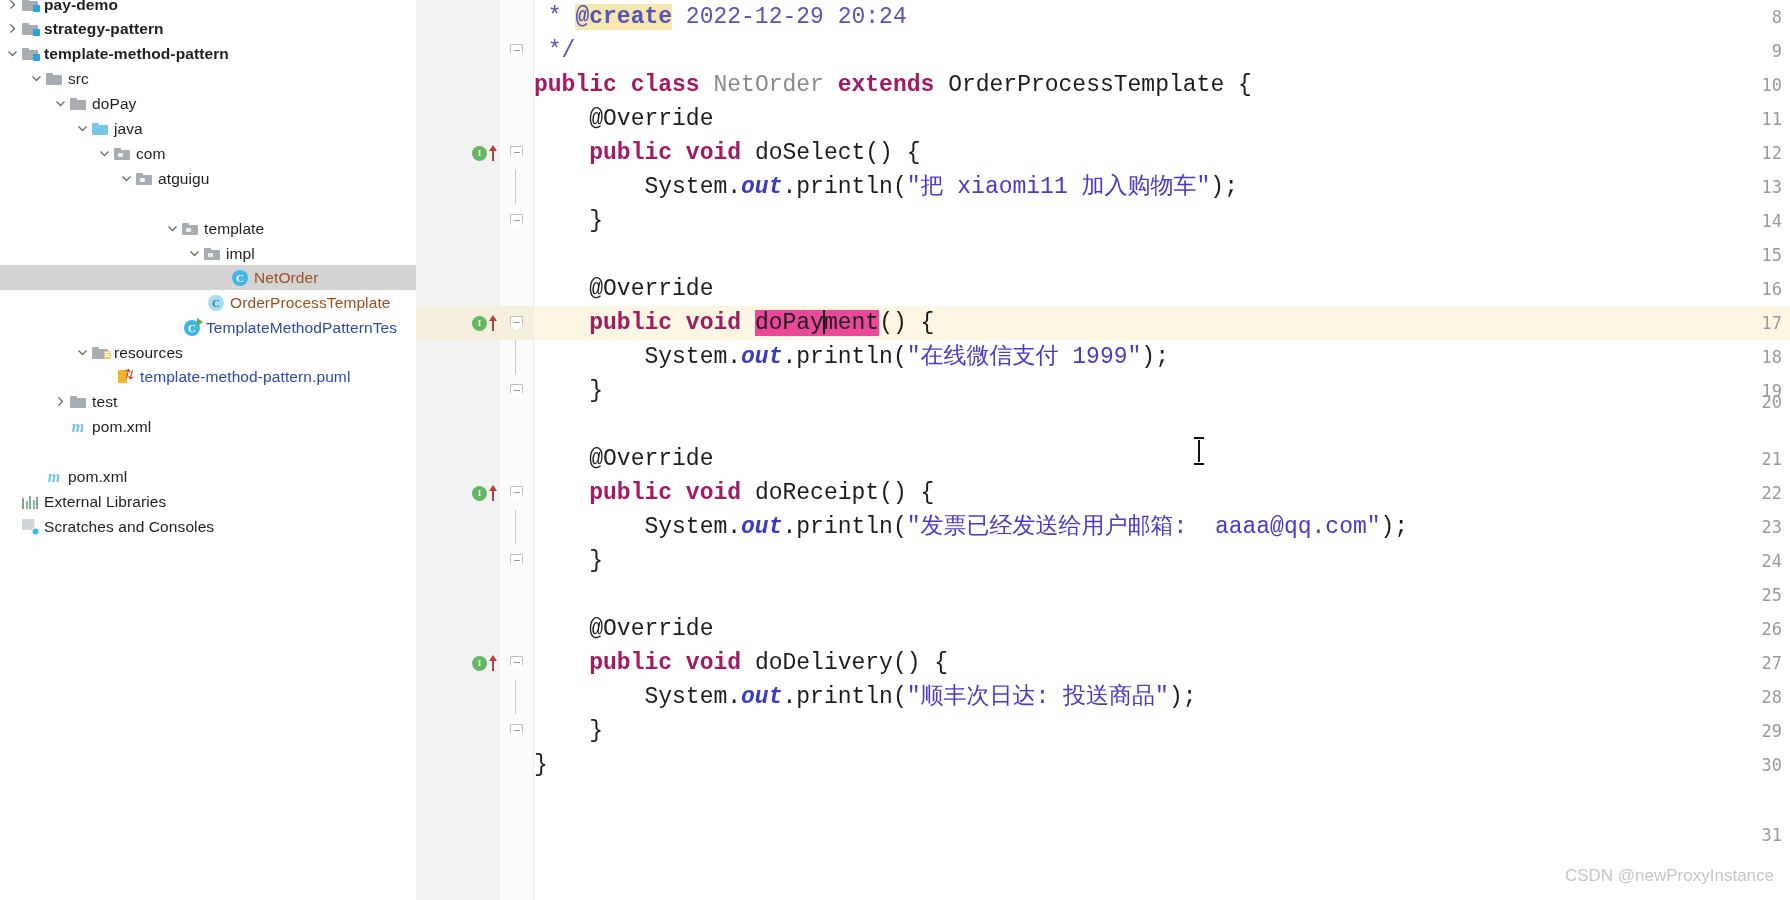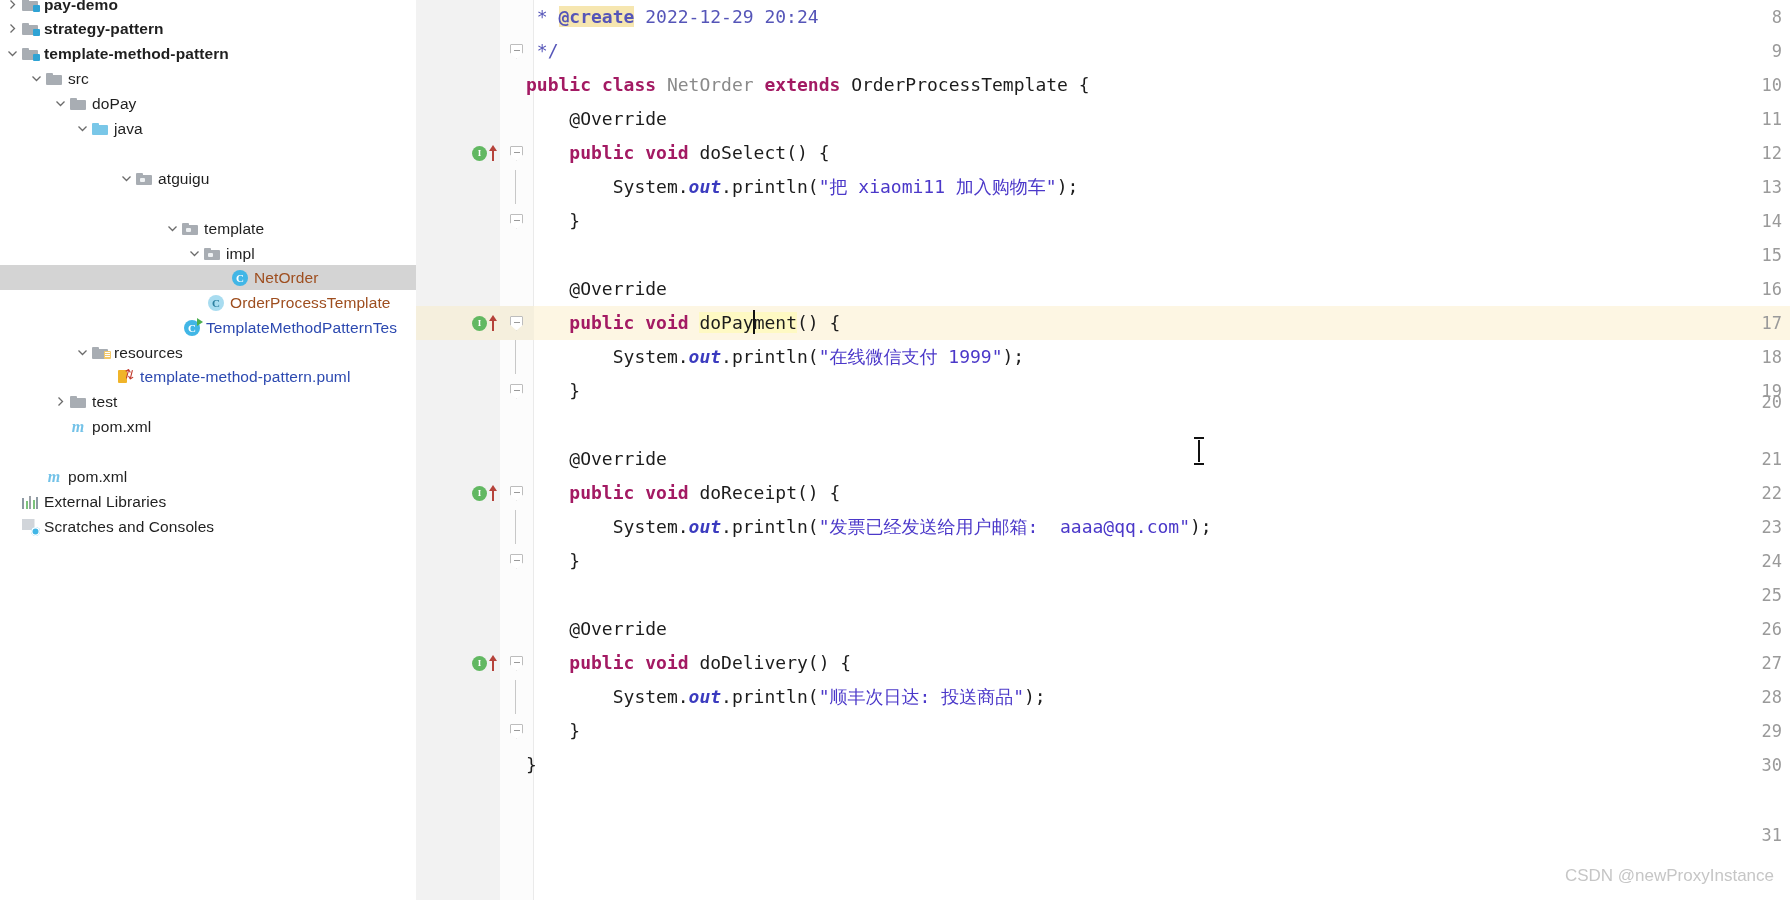--- a/index.html
+++ b/index.html
@@ -139,35 +139,36 @@
     width: 13px; height: 15px; border: 1px solid #bdbdbd; background:#fff;
     position: relative; border-radius: 1px;
     clip-path: polygon(0 0, 100% 0, 100% 62%, 50% 100%, 0 62%);
   }
   .fold-glyph::after {
     content:""; position:absolute; left:3px; top:5px; width:6px; height:1px; background:#9a9a9a;
   }
   .fold-line { position:absolute; left:99px; width:1px; background:#c8c8c8; }
 
   .code-line {
-    position: absolute; left: 110px; right: 0; height: 34px; line-height: 34px;
-    font-size: 18px; white-space: pre; color: #080808;
+    position: absolute; left: 118px; right: 0; height: 34px; line-height: 34px;
+    font-size: 23px; white-space: pre; color: #080808;
     letter-spacing: 0px;
+    font-family: Liberation Mono, monospace;
   }
   .row-hl { position: absolute; left: 118px; right: 0; height: 34px; background: #fdf6e3; }
   .gutter-hl { position: absolute; left: 0; right: 0; height: 34px; background: #f5efdd; }
   .kwm { color: #a31a63; font-weight: 700; }
   .typ { color: #8a8a8a; }
   .doc { color: #5555b8; }
   .tag { color: #5555b8; font-weight: 700; }
   .tag-hl { background: #f6e6b0; }
   .str { color: #4b38c9; }
   .fld-st { color: #3b3bbf; font-style: italic; font-weight: 700; }
   .plain { color: #1c1c1c; }
-  .ident-hl { background: #fef9c3; }
+  .ident-hl { background: #ec4899; }
 
   .caret {
     display: inline-block; width: 0; border-left: 2px solid #111;
     height: 24px; vertical-align: -5px; margin: 0 -1px;
   }
   #mouse-caret {
     position: absolute; left: 778px; top: 437px; width: 10px; height: 28px;
   }
   #mouse-caret::before { content:""; position:absolute; left:4px; top:3px; width:2px; height:22px; background:#111; }
   #mouse-caret::after  { content:""; position:absolute; left:0; top:0; width:10px; height:2px; background:#111;
@@ -256,20 +257,33 @@
         <svg width="11" height="11" viewBox="0 0 11 11">
             <path d="M1.5 3.5 L5.5 7.5 L9.5 3.5" fill="none" stroke="#6b6b6b" stroke-width="1.3"></path>
           </svg>
       </span>
       <span class="node-icon">
           <span class="fld blue"></span>
         </span>
       <span class="label">java</span>
     </div>
 
+    <div class="tree-row" style="top:141px">
+      <span class="twisty" style="margin-left:96px">
+        <svg width="11" height="11" viewBox="0 0 11 11">
+            <path d="M1.5 3.5 L5.5 7.5 L9.5 3.5" fill="none" stroke="#6b6b6b" stroke-width="1.3"></path>
+          </svg>
+      </span>
+      <span class="node-icon">
+          <span class="fld">
+            <span class="src-dot"></span>
+          </span>
+        </span>
+      <span class="label">com</span>
+    </div>
 
     <div class="tree-row" style="top:166px">
       <span class="twisty" style="margin-left:118px">
         <svg width="11" height="11" viewBox="0 0 11 11">
             <path d="M1.5 3.5 L5.5 7.5 L9.5 3.5" fill="none" stroke="#6b6b6b" stroke-width="1.3"></path>
           </svg>
       </span>
       <span class="node-icon">
           <span class="fld">
             <span class="src-dot"></span>

